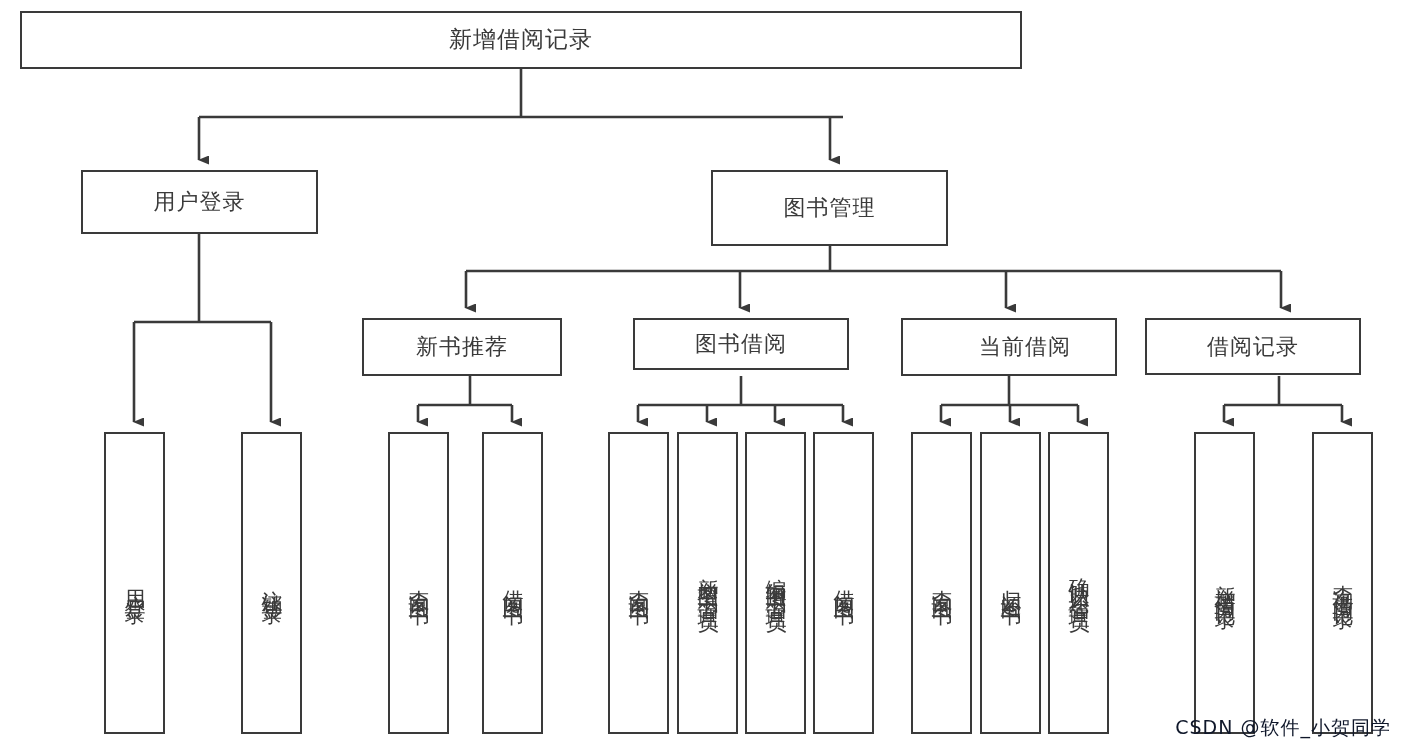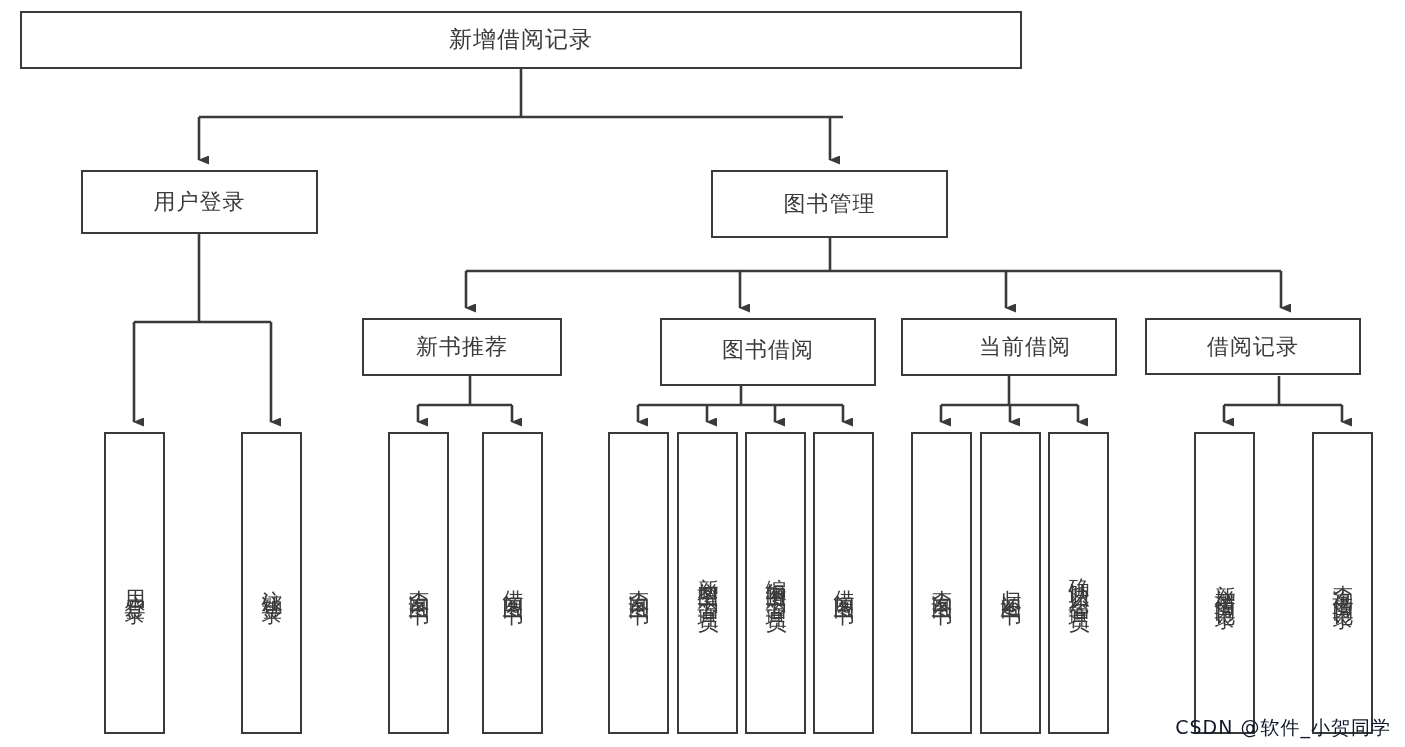--- a/index.html
+++ b/index.html
@@ -122,29 +122,29 @@
   </svg>
 
   <div class="node h root" style="left:20px;top:11px;width:1002px;height:58px;">
     <span>新增借阅记录</span>
   </div>
 
   <div class="node h" style="left:81px;top:170px;width:237px;height:64px;">
     <span>用户登录</span>
   </div>
 
-  <div class="node h" style="left:711px;top:170px;width:237px;height:68px;">
+  <div class="node h" style="left:711px;top:170px;width:237px;height:76px;">
     <span>图书管理</span>
   </div>
 
   <div class="node h" style="left:362px;top:318px;width:200px;height:58px;">
     <span>新书推荐</span>
   </div>
 
-  <div class="node h" style="left:660px;top:318px;width:216px;height:68px;font-family:Liberation Mono, monospace;">
+  <div class="node h" style="left:633px;top:318px;width:216px;height:52px;">
     <span>图书借阅</span>
   </div>
 
   <div class="node h" style="left:901px;top:318px;width:216px;height:58px;padding-left:32px;">
     <span>当前借阅</span>
   </div>
 
   <div class="node h" style="left:1145px;top:318px;width:216px;height:57px;">
     <span>借阅记录</span>
   </div>

